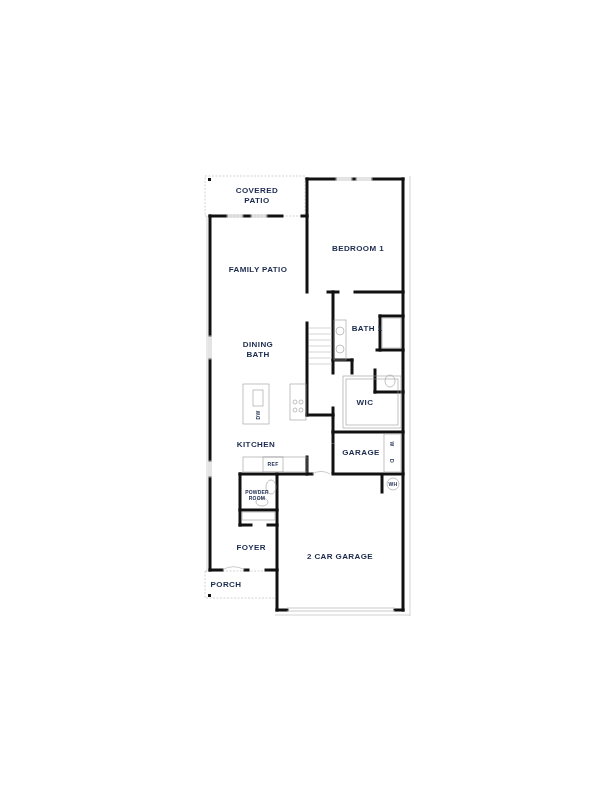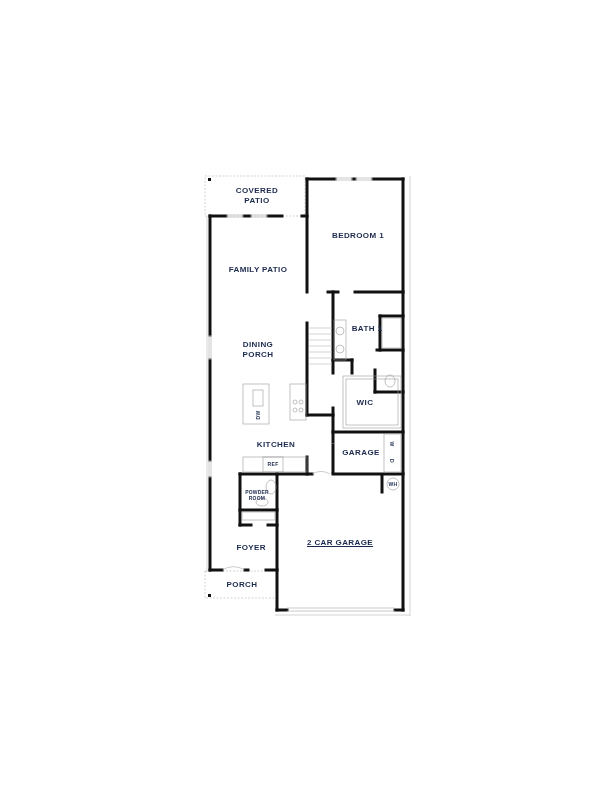--- a/index.html
+++ b/index.html
@@ -151,33 +151,33 @@
 
     <g stroke="#999" stroke-width="0.5" fill="none">
       <path d="M312 474 A 18 18 0 0 1 330 474"></path>
       <path d="M222 570 A 23 23 0 0 1 245 570"></path>
     </g>
   </svg>
 
   
   <div class="lbl" style="left:222px;top:186px;width:70px;">COVERED
 PATIO</div>
-  <div class="lbl" style="left:318px;top:231px;width:80px;">BEDROOM 1</div>
+  <div class="lbl" style="left:318px;top:244px;width:80px;">BEDROOM 1</div>
   <div class="lbl" style="left:218px;top:265px;width:80px;">FAMILY PATIO</div>
   <div class="lbl" style="left:228px;top:340px;width:60px;">DINING
-PORCH</div>
+BATH</div>
   <div class="lbl" style="left:342px;top:324px;width:50px;text-align:center;">BATH 1</div>
   <div class="lbl" style="left:345px;top:398px;width:40px;">WIC</div>
-  <div class="lbl" style="left:246px;top:440px;width:60px;">KITCHEN</div>
+  <div class="lbl" style="left:226px;top:440px;width:60px;">KITCHEN</div>
   <div class="lbl" style="left:338px;top:448px;width:46px;">GARAGE</div>
   <div class="lbl sm" style="left:240px;top:489px;width:34px;">POWDER
 ROOM</div>
   <div class="lbl" style="left:218px;top:543px;width:48px;text-align:right;">FOYER</div>
-  <div class="lbl" style="left:290px;top:538px;width:100px;text-decoration:underline;">2 CAR GARAGE</div>
-  <div class="lbl" style="left:218px;top:580px;width:48px;">PORCH</div>
+  <div class="lbl" style="left:290px;top:552px;width:100px;">2 CAR GARAGE</div>
+  <div class="lbl" style="left:202px;top:580px;width:48px;">PORCH</div>
 
   
   <div class="lbl tiny" style="left:252px;top:412px;width:12px;transform:rotate(-90deg);">DW</div>
   <div class="lbl tiny" style="left:263px;top:461px;width:20px;">REF</div>
   <div class="lbl tiny" style="left:386px;top:481px;width:14px;">WH</div>
   <div class="lbl tiny" style="left:387px;top:441px;width:10px;transform:rotate(90deg);">W</div>
   <div class="lbl tiny" style="left:387px;top:458px;width:10px;transform:rotate(90deg);">D</div>
 </div>
 
 </body></html>

